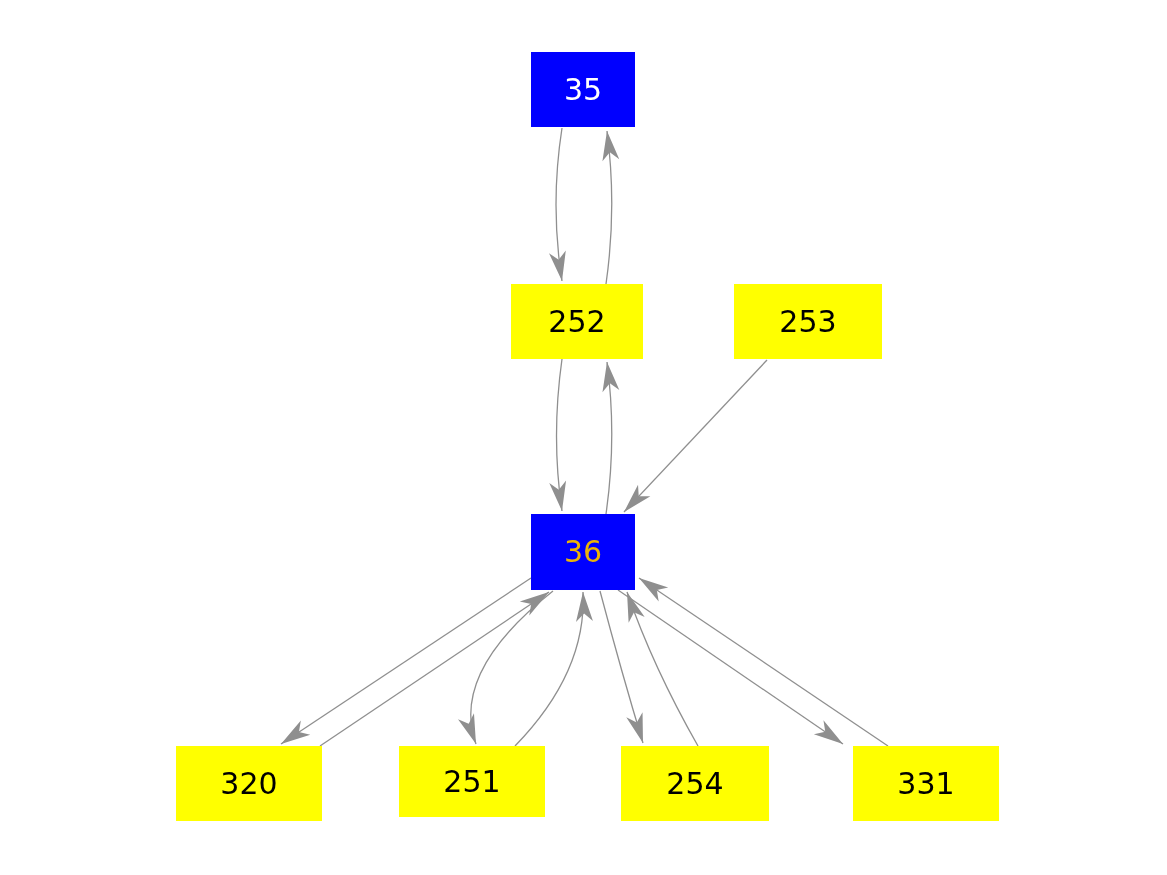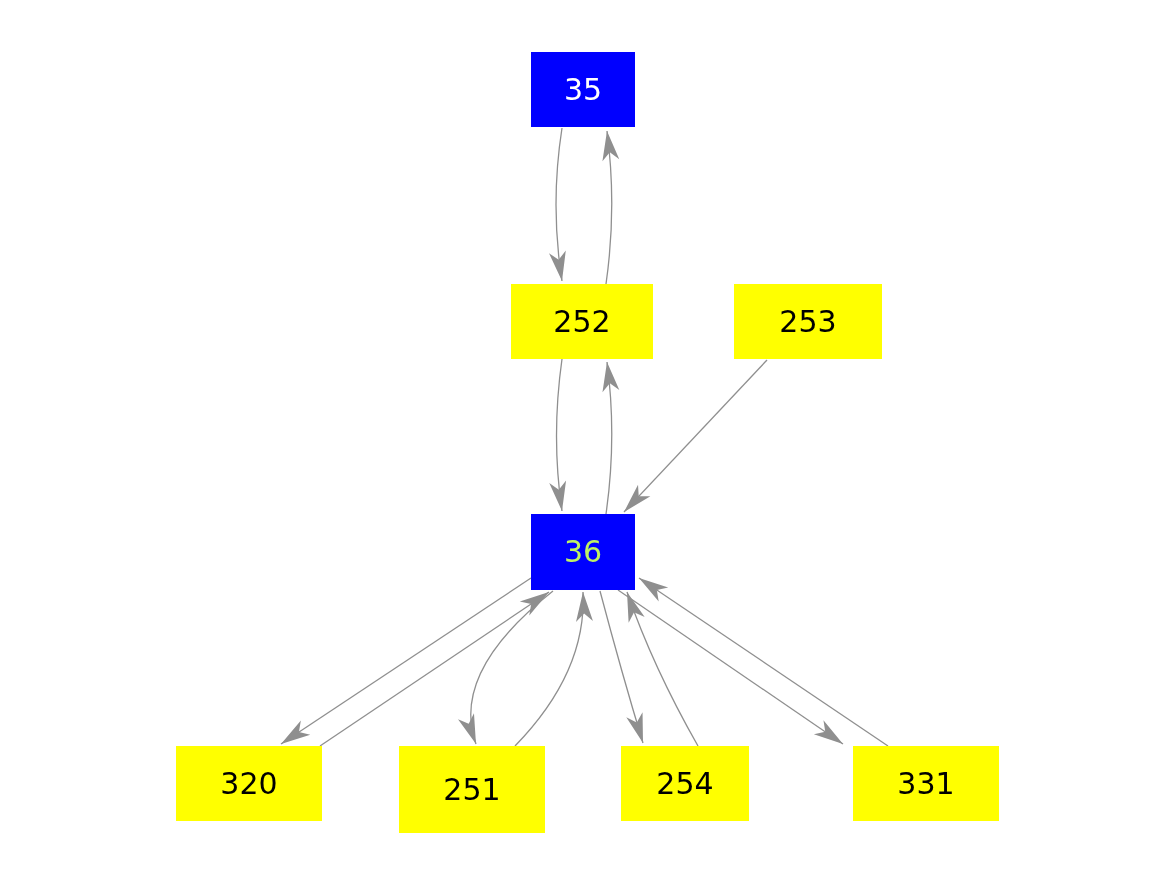--- a/index.html
+++ b/index.html
@@ -56,35 +56,35 @@
         <path class="edge" d="M600,591 Q622,674 643,743" stroke="#8f8f8f" stroke-width="1.3" marker-end="url(#arrowhead)"></path>
         <path class="edge" d="M698,746 Q653,667 627,592" stroke="#8f8f8f" stroke-width="1.3" marker-end="url(#arrowhead)"></path>
         <path class="edge" d="M618,590 Q730.5,667 843,744" stroke="#8f8f8f" stroke-width="1.3" marker-end="url(#arrowhead)"></path>
         <path class="edge" d="M888,746 Q763.5,662 639,578" stroke="#8f8f8f" stroke-width="1.3" marker-end="url(#arrowhead)"></path>
       </g>
   </svg>
   <div id="node-layer">
       <div class="node" style="left: 531px; top: 52px; width: 104px; height: 75px; background: rgb(0, 0, 255); color: rgb(255, 255, 255);">
         <span>35</span>
       </div>
-      <div class="node" style="left: 511px; top: 284px; width: 142px; height: 75px; background: rgb(255, 255, 0); color: rgb(0, 0, 0);">
+      <div class="node" style="left: 511px; top: 284px; width: 132px; height: 75px; background: rgb(255, 255, 0); color: rgb(0, 0, 0);">
         <span>252</span>
       </div>
       <div class="node" style="left: 734px; top: 284px; width: 148px; height: 75px; background: rgb(255, 255, 0); color: rgb(0, 0, 0);">
         <span>253</span>
       </div>
-      <div class="node" style="left: 531px; top: 514px; width: 104px; height: 76px; background: rgb(0, 0, 255); color: #bef264;">
+      <div class="node" style="left: 531px; top: 514px; width: 104px; height: 76px; background: rgb(0, 0, 255); color: #eab308;">
         <span>36</span>
       </div>
       <div class="node" style="left: 176px; top: 746px; width: 146px; height: 75px; background: rgb(255, 255, 0); color: rgb(0, 0, 0);">
         <span>320</span>
       </div>
-      <div class="node" style="left: 399px; top: 746px; width: 146px; height: 87px; background: rgb(255, 255, 0); color: rgb(0, 0, 0);">
+      <div class="node" style="left: 399px; top: 746px; width: 146px; height: 71px; background: rgb(255, 255, 0); color: rgb(0, 0, 0);">
         <span>251</span>
       </div>
-      <div class="node" style="left: 621px; top: 746px; width: 128px; height: 75px; background: rgb(255, 255, 0); color: rgb(0, 0, 0);">
+      <div class="node" style="left: 621px; top: 746px; width: 148px; height: 75px; background: rgb(255, 255, 0); color: rgb(0, 0, 0);">
         <span>254</span>
       </div>
       <div class="node" style="left: 845px; top: 746px; width: 146px; height: 75px; background: rgb(255, 255, 0); color: rgb(0, 0, 0); margin-left: 8px;">
         <span>331</span>
       </div>
     </div>
 </div>
 
 </body></html>

